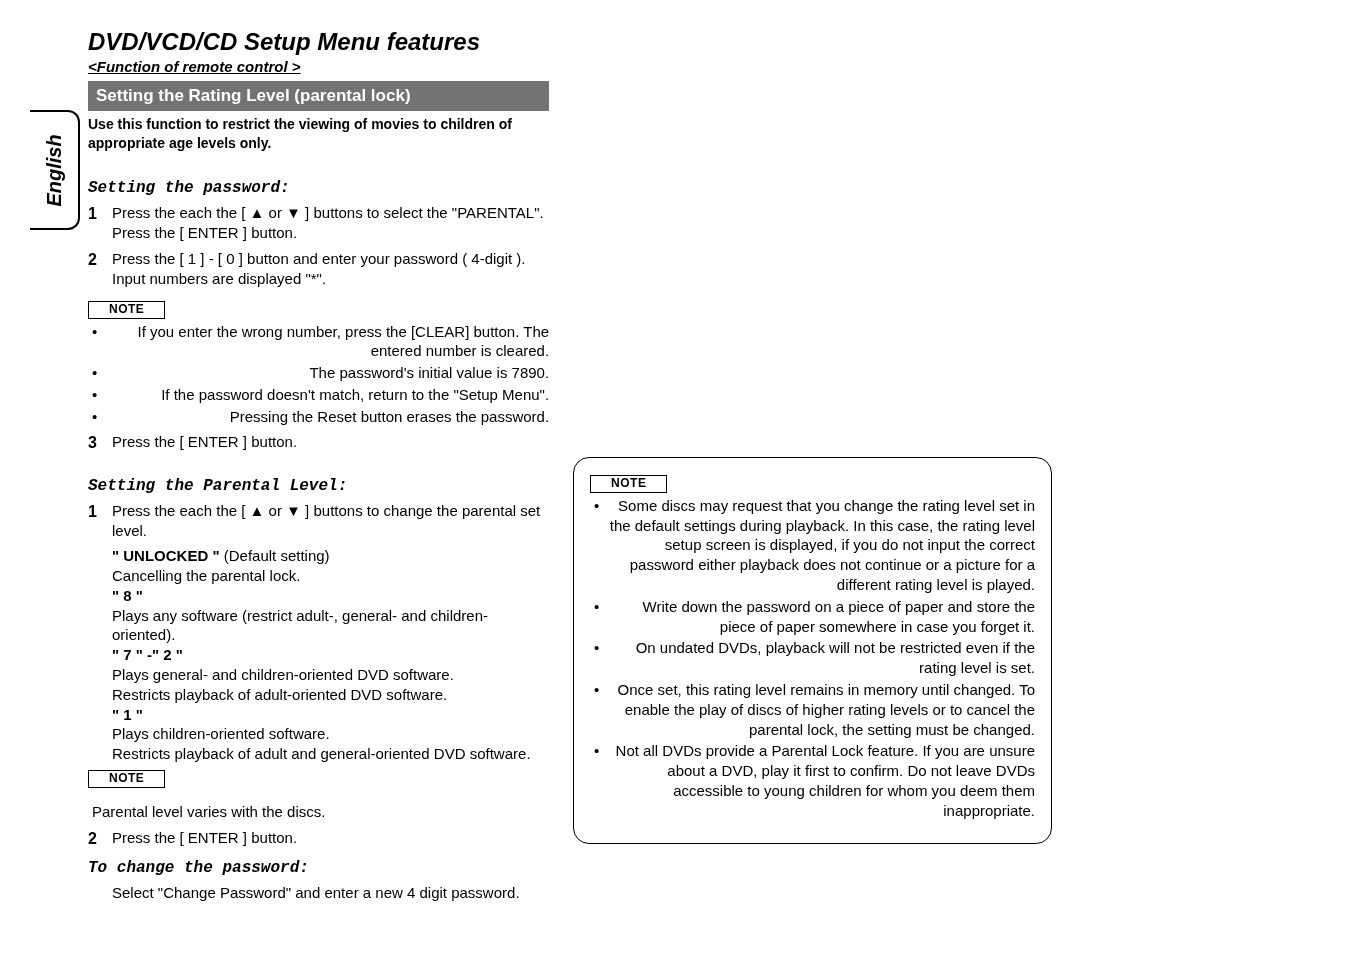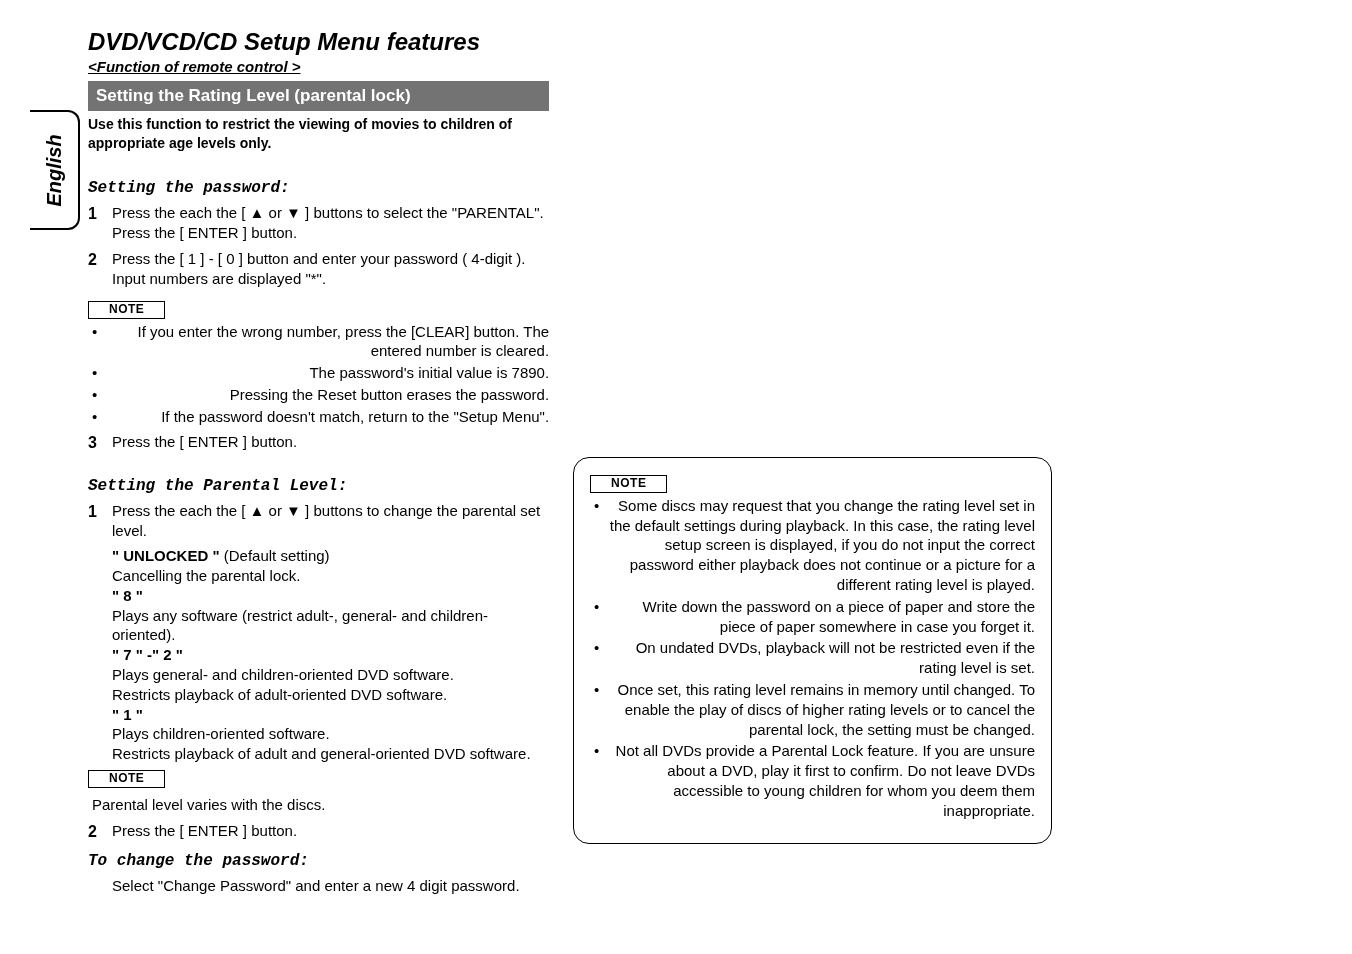--- a/index.html
+++ b/index.html
@@ -63,22 +63,22 @@
       </div>
       <div class="step">
         <div class="num">2</div>
         <div class="body">Press the [ 1 ] - [ 0 ] button and enter your password ( 4-digit ). Input numbers are displayed "*".</div>
       </div>
 
       <div class="note-box">NOTE</div>
       <ul class="bullets">
         <li>If you enter the wrong number, press the [CLEAR] button. The entered number is cleared.</li>
         <li>The password's initial value is 7890.</li>
+        <li>If the password doesn't match, return to the "Setup Menu".</li>
         <li>Pressing the Reset button erases the password.</li>
-        <li>If the password doesn't match, return to the "Setup Menu".</li>
       </ul>
 
       <div class="step">
         <div class="num">3</div>
         <div class="body">Press the [ ENTER ] button.</div>
       </div>
 
       <div class="subhead" style="margin-top:22px;">Setting the Parental Level:</div>
 
       <div class="step">
@@ -94,21 +94,21 @@
         <span>Plays any software (restrict adult-, general- and children-oriented).</span><br>
         <span class="level-label">" 7 " -" 2 "</span><br>
         <span>Plays general- and children-oriented DVD software.</span><br>
         <span>Restricts playback of adult-oriented DVD software.</span><br>
         <span class="level-label">" 1 "</span><br>
         <span>Plays children-oriented software.</span><br>
         <span>Restricts playback of adult and general-oriented DVD software.</span>
       </div>
 
       <div class="note-box">NOTE</div>
-      <div style="margin:4px 0 6px 4px;">Parental level varies with the discs.</div>
+      <div style="margin:11px 0 6px 4px;">Parental level varies with the discs.</div>
 
       <div class="step">
         <div class="num">2</div>
         <div class="body">Press the [ ENTER ] button.</div>
       </div>
 
       <div class="subhead" style="margin-top:9px;">To change the password:</div>
       <div class="indent">Select "Change Password" and enter a new 4 digit password.</div>
     </div>
 

